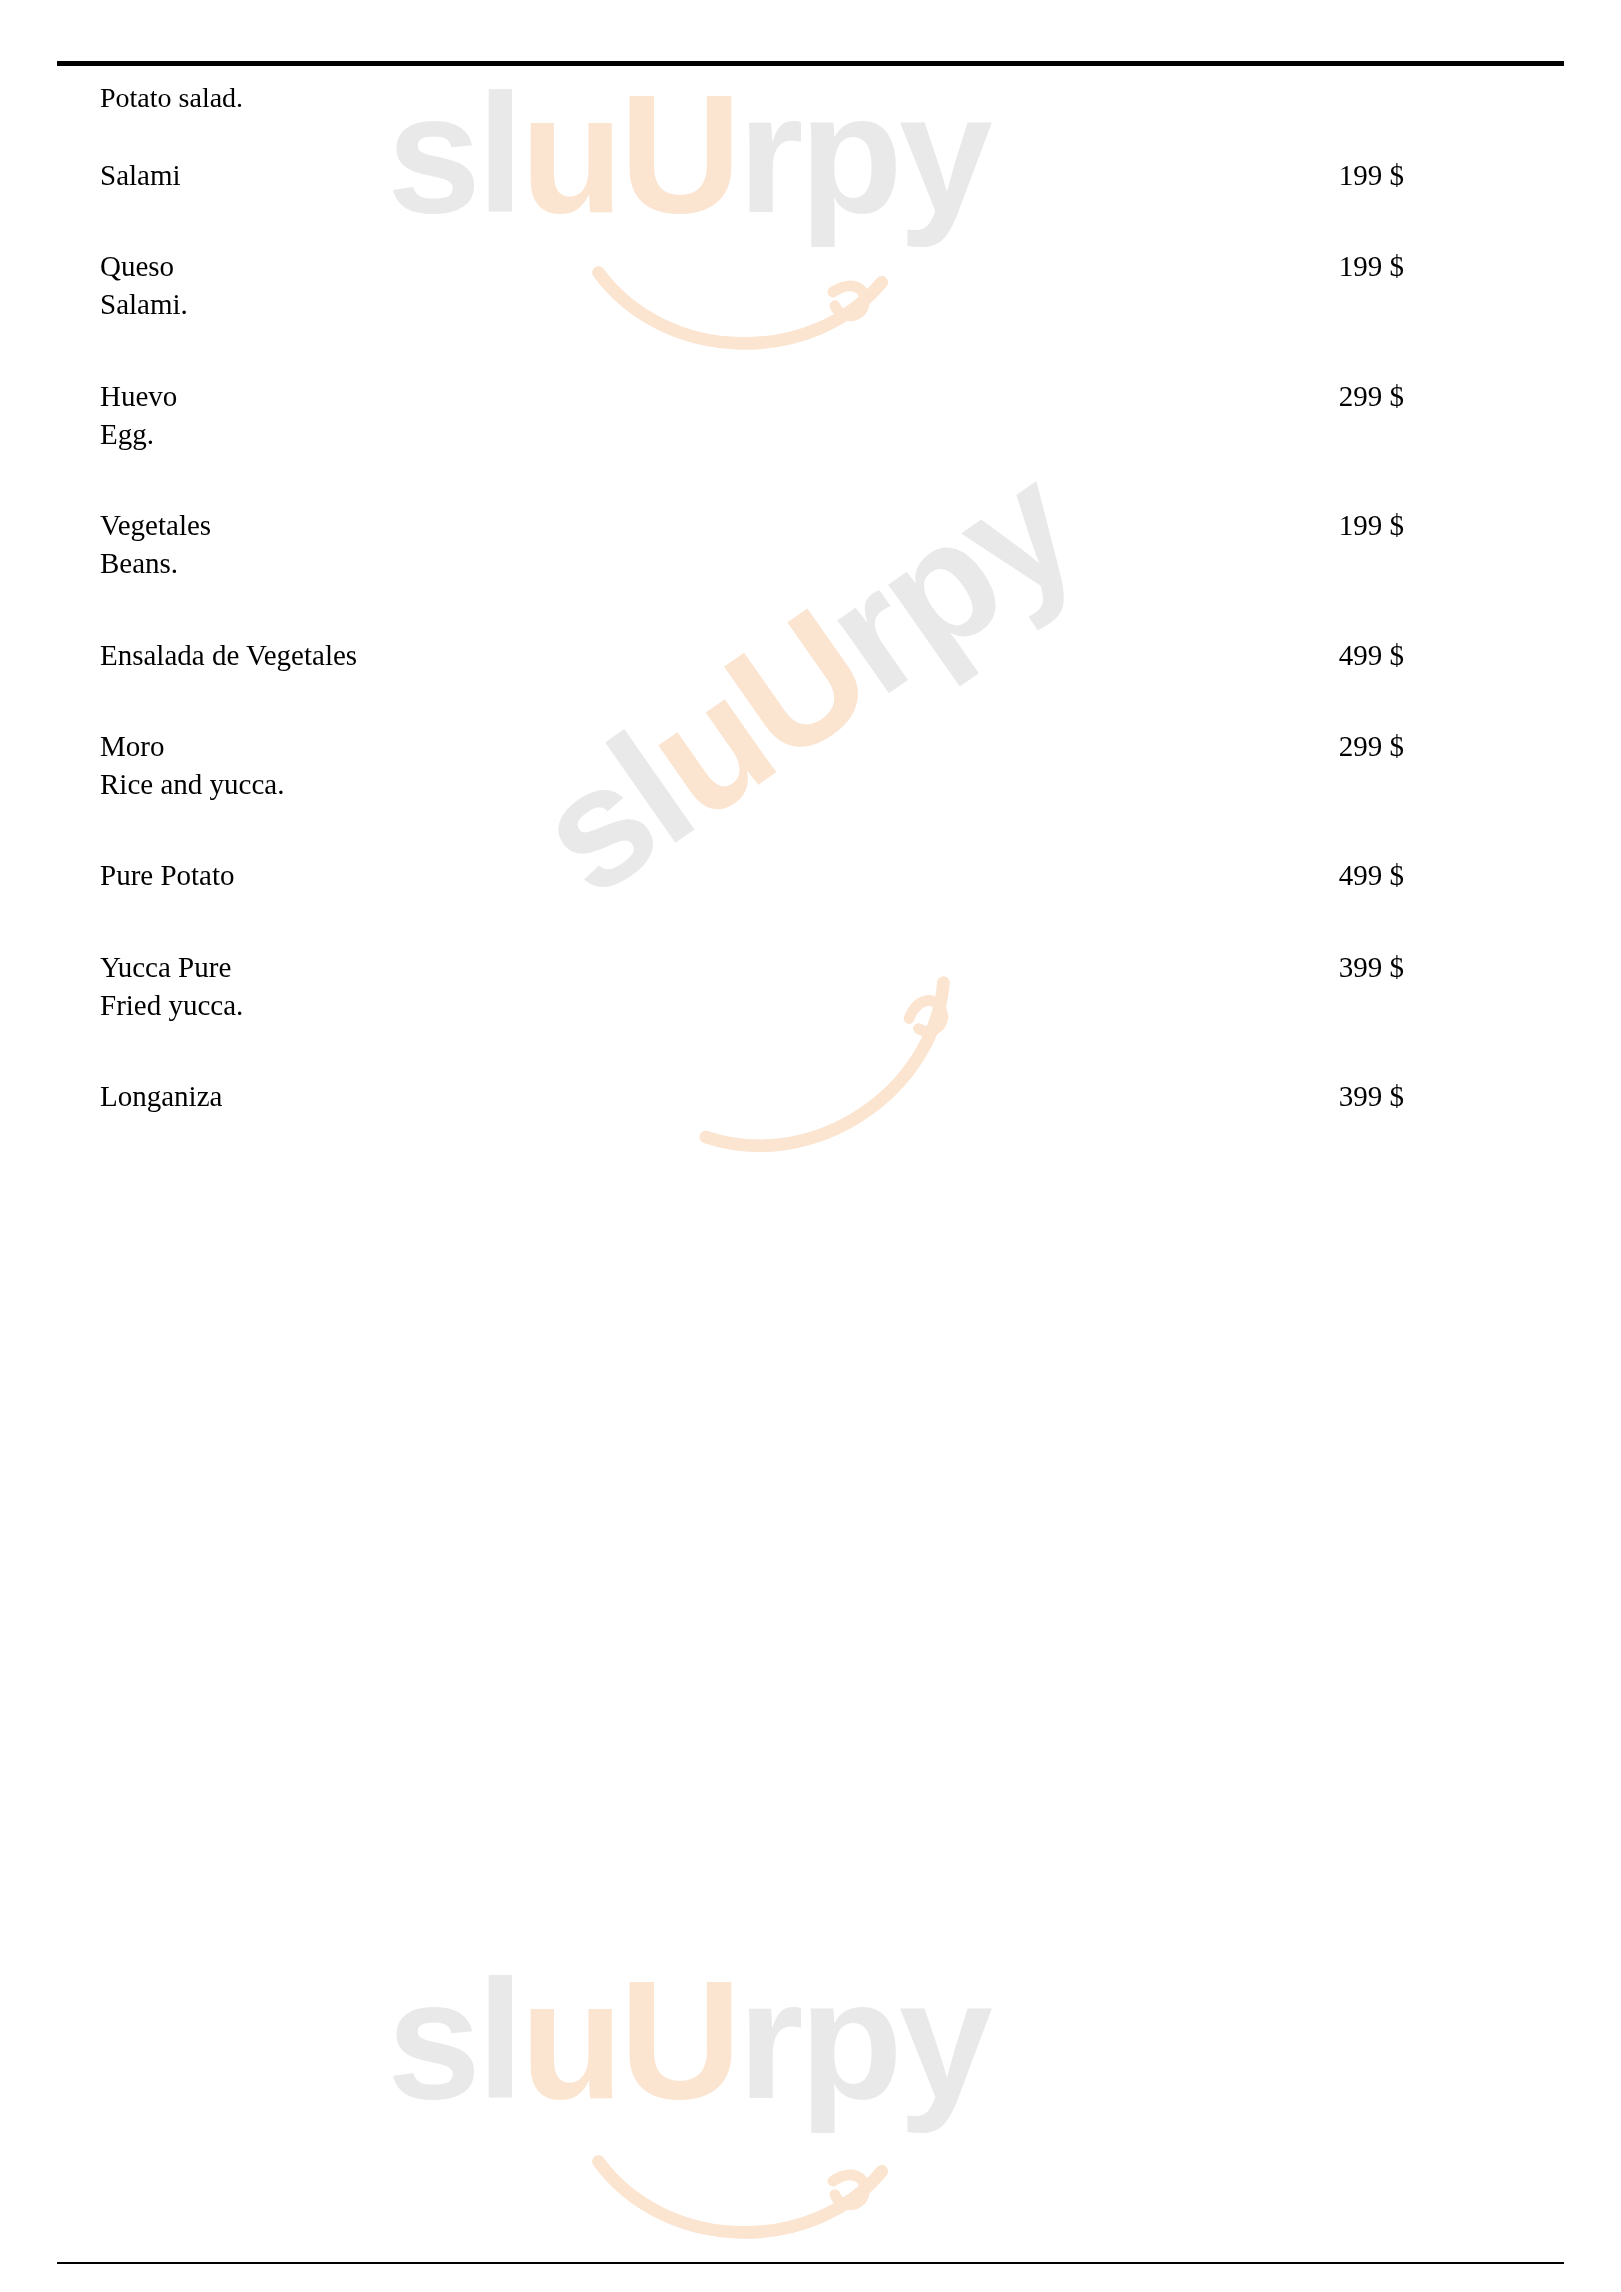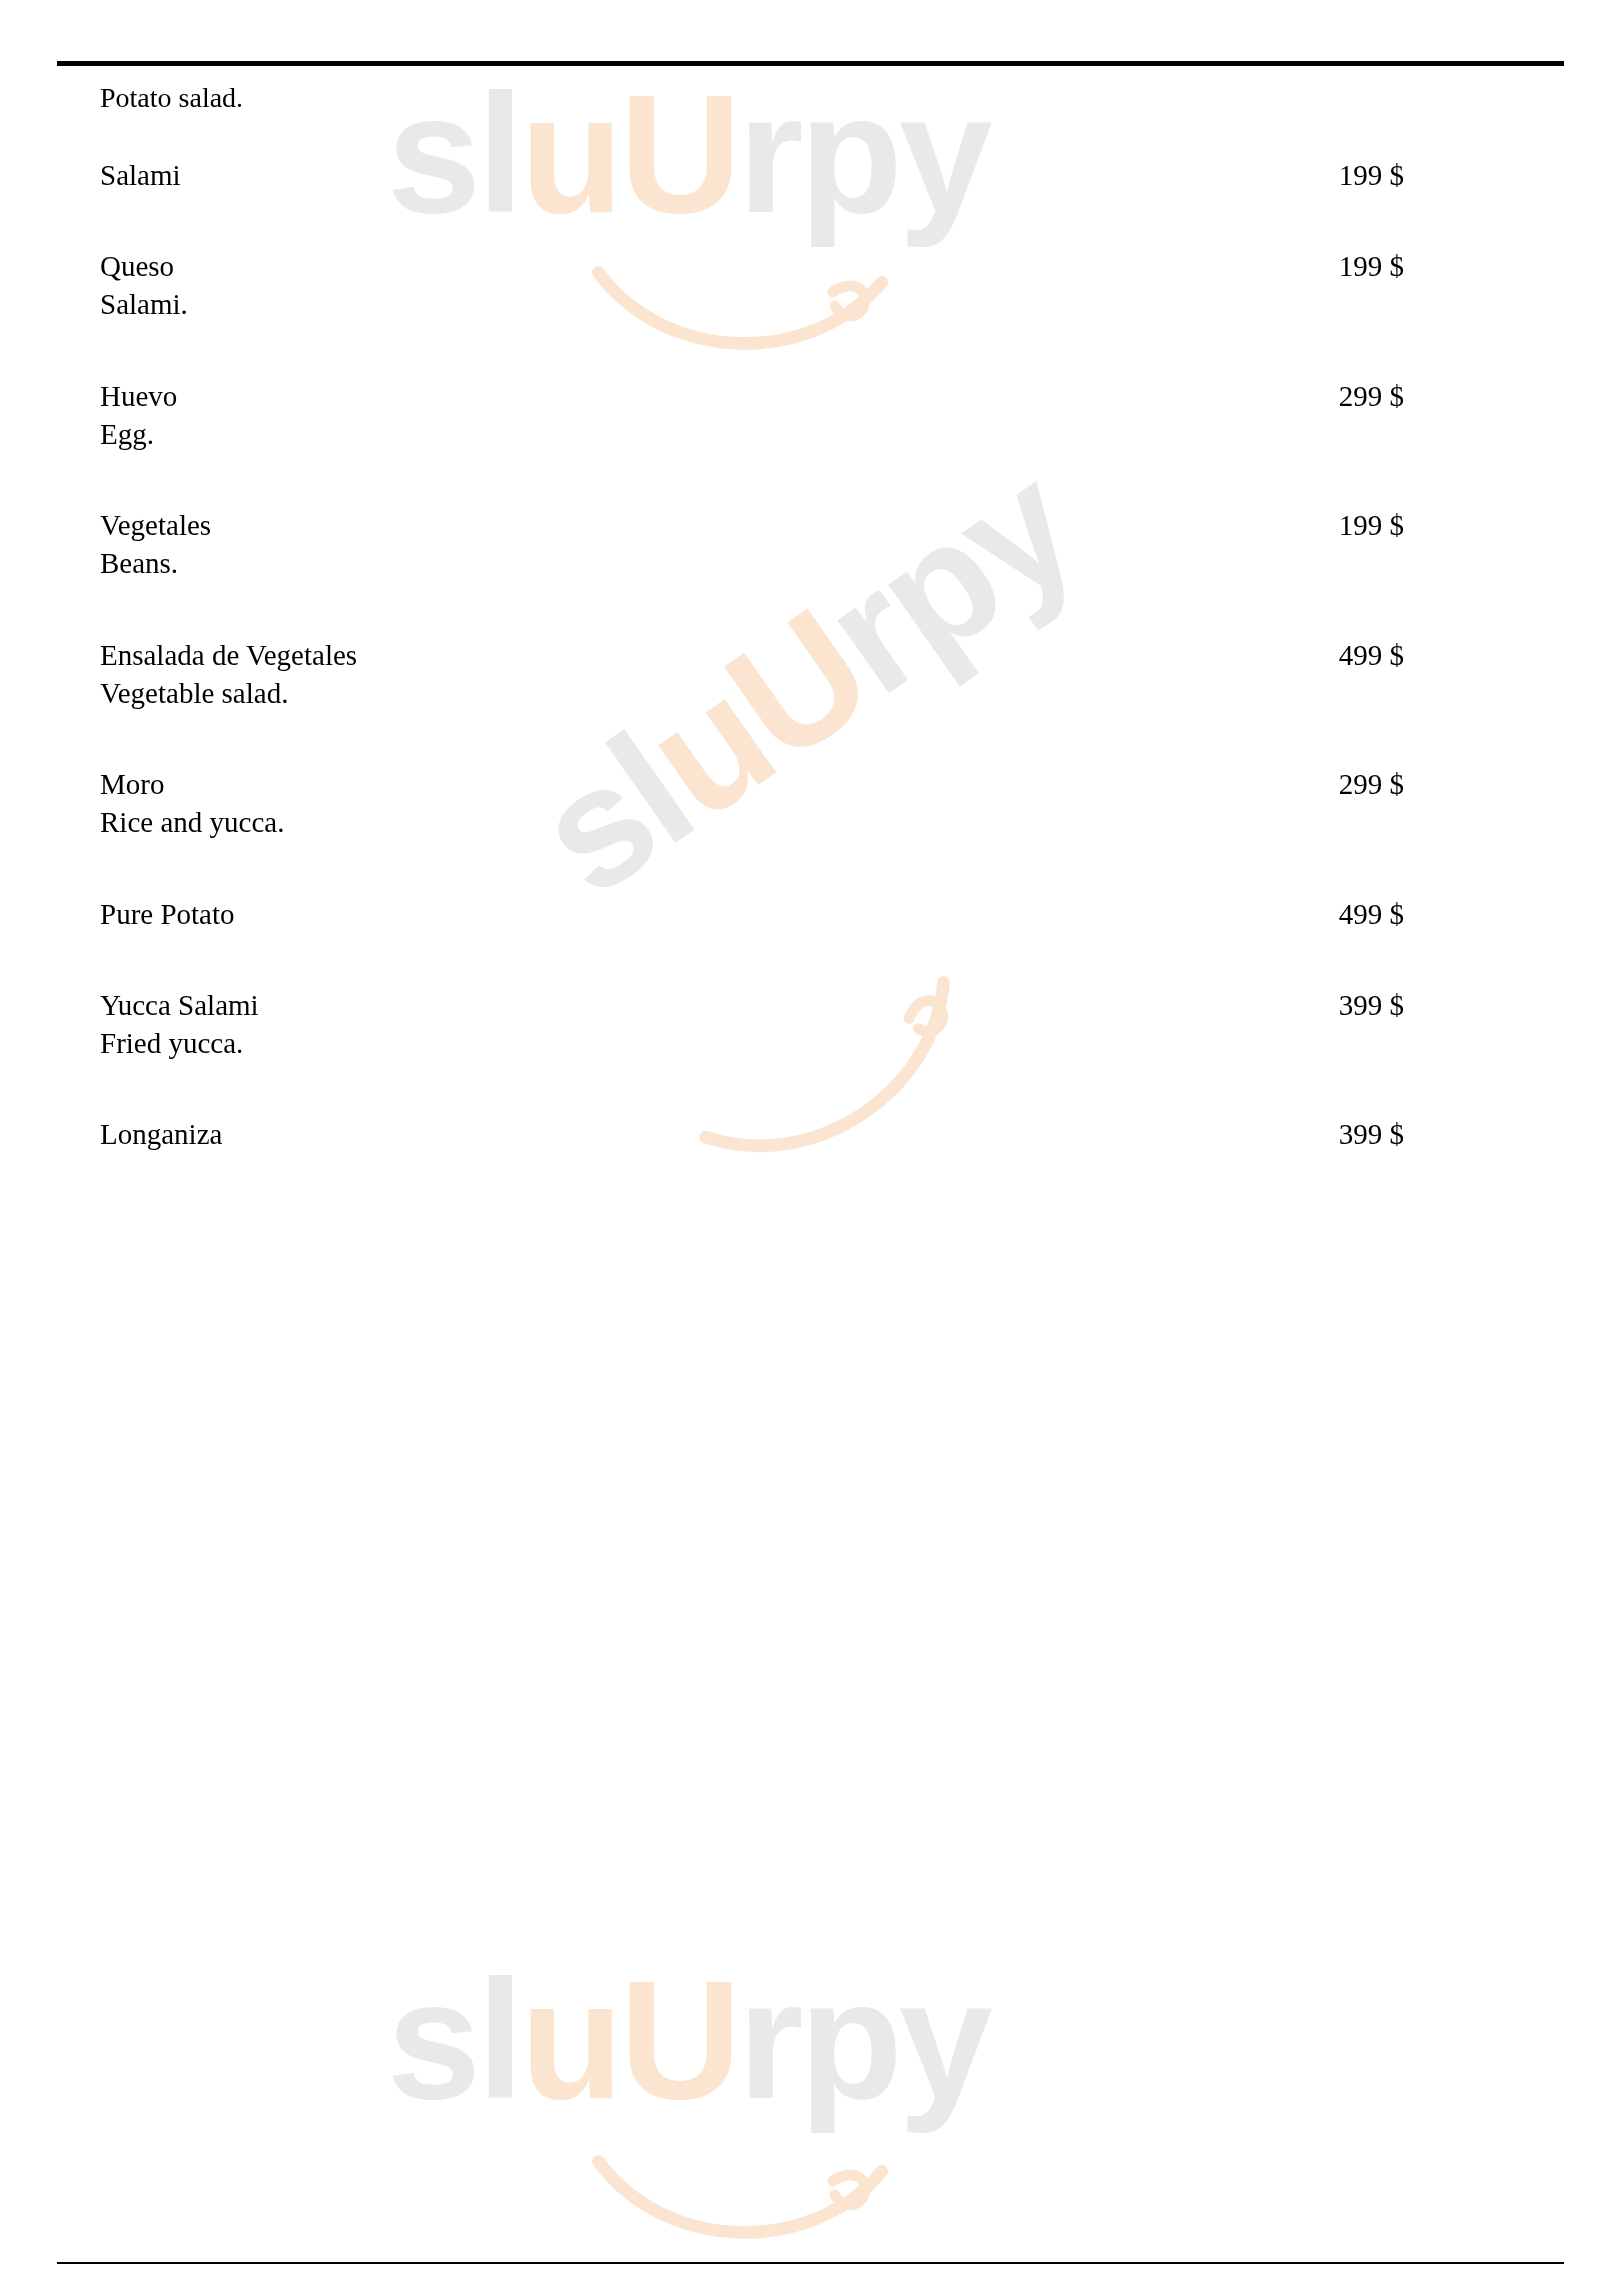--- a/index.html
+++ b/index.html
@@ -175,41 +175,40 @@
       <div class="item-price">199 $</div>
     </div>
     <div class="item-desc">Beans.</div>
   </div>
 
   <div class="item gap-lg">
     <div class="item-row">
       <div class="item-name">Ensalada de Vegetales</div>
       <div class="item-price">499 $</div>
     </div>
-    <div class="item-desc">Vegetable salad.</div>
   </div>
 
   <div class="item gap-lg">
     <div class="item-row">
       <div class="item-name">Moro</div>
       <div class="item-price">299 $</div>
     </div>
     <div class="item-desc">Rice and yucca.</div>
   </div>
 
   <div class="item gap-lg">
     <div class="item-row">
       <div class="item-name">Pure Potato</div>
       <div class="item-price">499 $</div>
     </div>
   </div>
 
   <div class="item gap-lg">
     <div class="item-row">
-      <div class="item-name">Yucca Salami</div>
+      <div class="item-name">Yucca Pure</div>
       <div class="item-price">399 $</div>
     </div>
     <div class="item-desc">Fried yucca.</div>
   </div>
 
   <div class="item gap-lg">
     <div class="item-row">
       <div class="item-name">Longaniza</div>
       <div class="item-price">399 $</div>
     </div>

